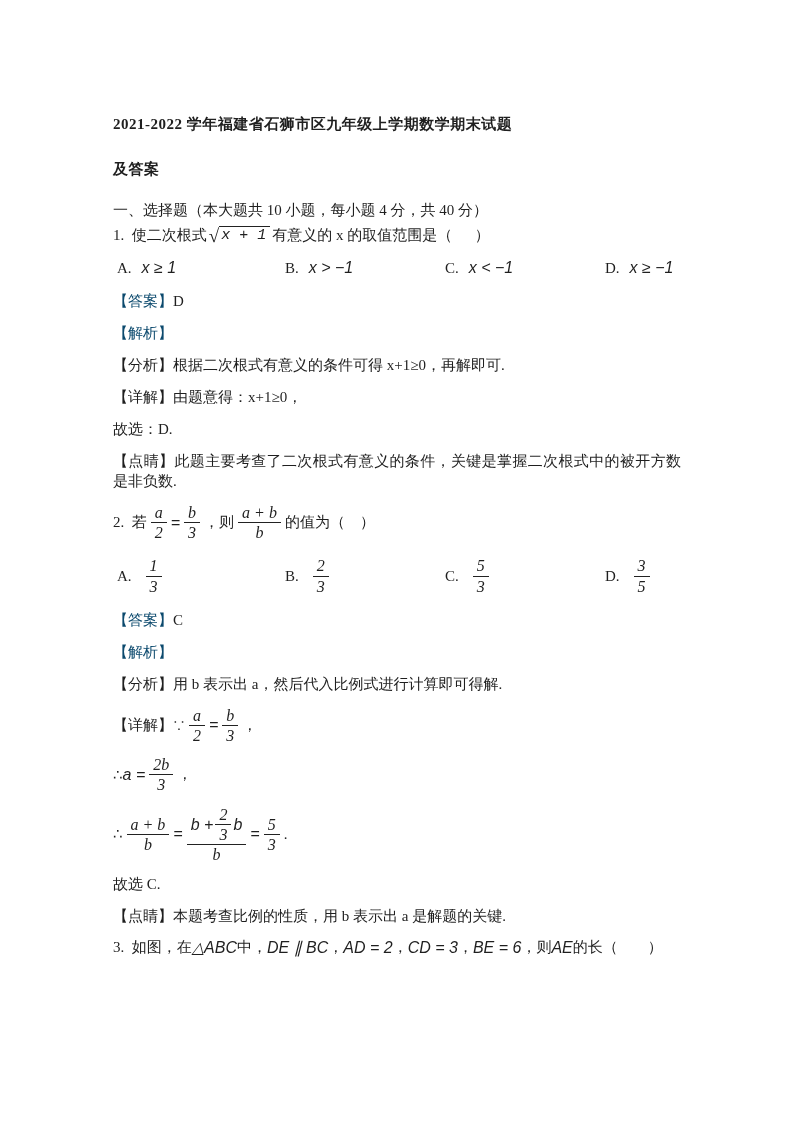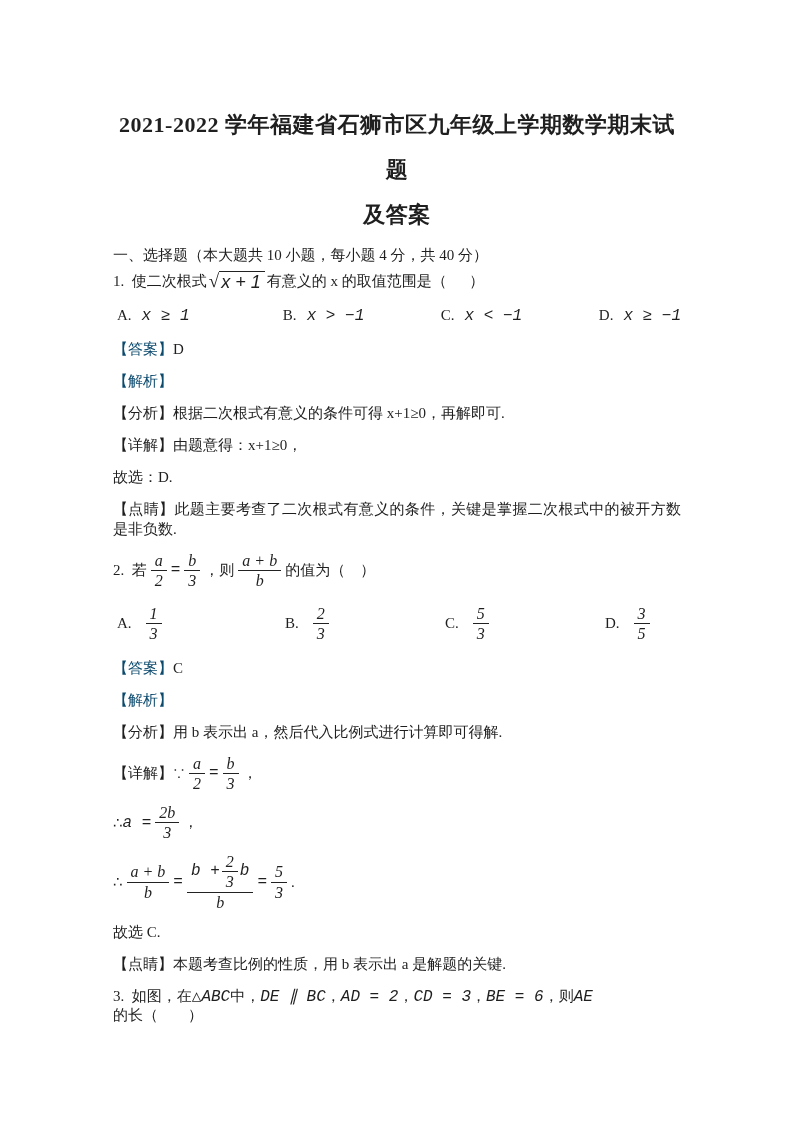--- a/index.html
+++ b/index.html
@@ -9,66 +9,65 @@
     height: 1122px;
     background: #ffffff;
     color: #1f1f1f;
     font-family: "Liberation Serif", "DejaVu Serif", serif;
     font-size: 15px;
     overflow: hidden;
     box-sizing: border-box;
     padding: 102px 112px 0 113px;
   }
   .title-line {
-    font-size: 22px;
+    font-size: 15px;
     font-weight: 700;
     line-height: 45px;
     letter-spacing: 0.5px;
-    text-align: center;
   }
   .section-header {
     margin-top: 8px;
     line-height: 20px;
   }
   .para {
     margin: 0 0 12px 0;
     line-height: 20px;
     text-align: justify;
   }
   .line-flex {
     display: flex;
     align-items: center;
     flex-wrap: wrap;
     margin: 0 0 10px 0;
   }
   .q-stem { margin-top: 6px; }
   .tag-blue { color: #0c4a6e; }
   .math {
-    font-family: Liberation Mono, monospace;
+    font-family: Liberation Sans, sans-serif;
     font-style: italic;
     font-size: 16px;
     white-space: pre;
   }
   .plain { white-space: pre; }
   
   .opts { display: flex; margin: 14px 0 14px 4px; align-items: center; }
   .opt { display: flex; align-items: center; }
   .opt .olabel { margin-right: 10px; white-space: pre; }
   .opt1 { width: 168px; }
   .opt2 { width: 160px; }
   .opt3 { width: 160px; }
   
   .sqrt { display: inline-flex; align-items: flex-start; vertical-align: 6px; margin: 0 2px; }
   .sqrt .rad { font-size: 19px; line-height: 1; font-style: normal; }
   .sqrt .body {
     border-top: 1.5px solid #222;
     padding: 1px 4px 0 2px;
-    font-family: Liberation Sans, sans-serif;
+    font-family: Liberation Mono, monospace;
     font-style: italic;
-    font-size: 18px;
+    font-size: 15px;
     line-height: 1.1;
     white-space: pre;
   }
   
   .frac {
     display: inline-flex;
     flex-direction: column;
     align-items: stretch;
     text-align: center;
     vertical-align: middle;

